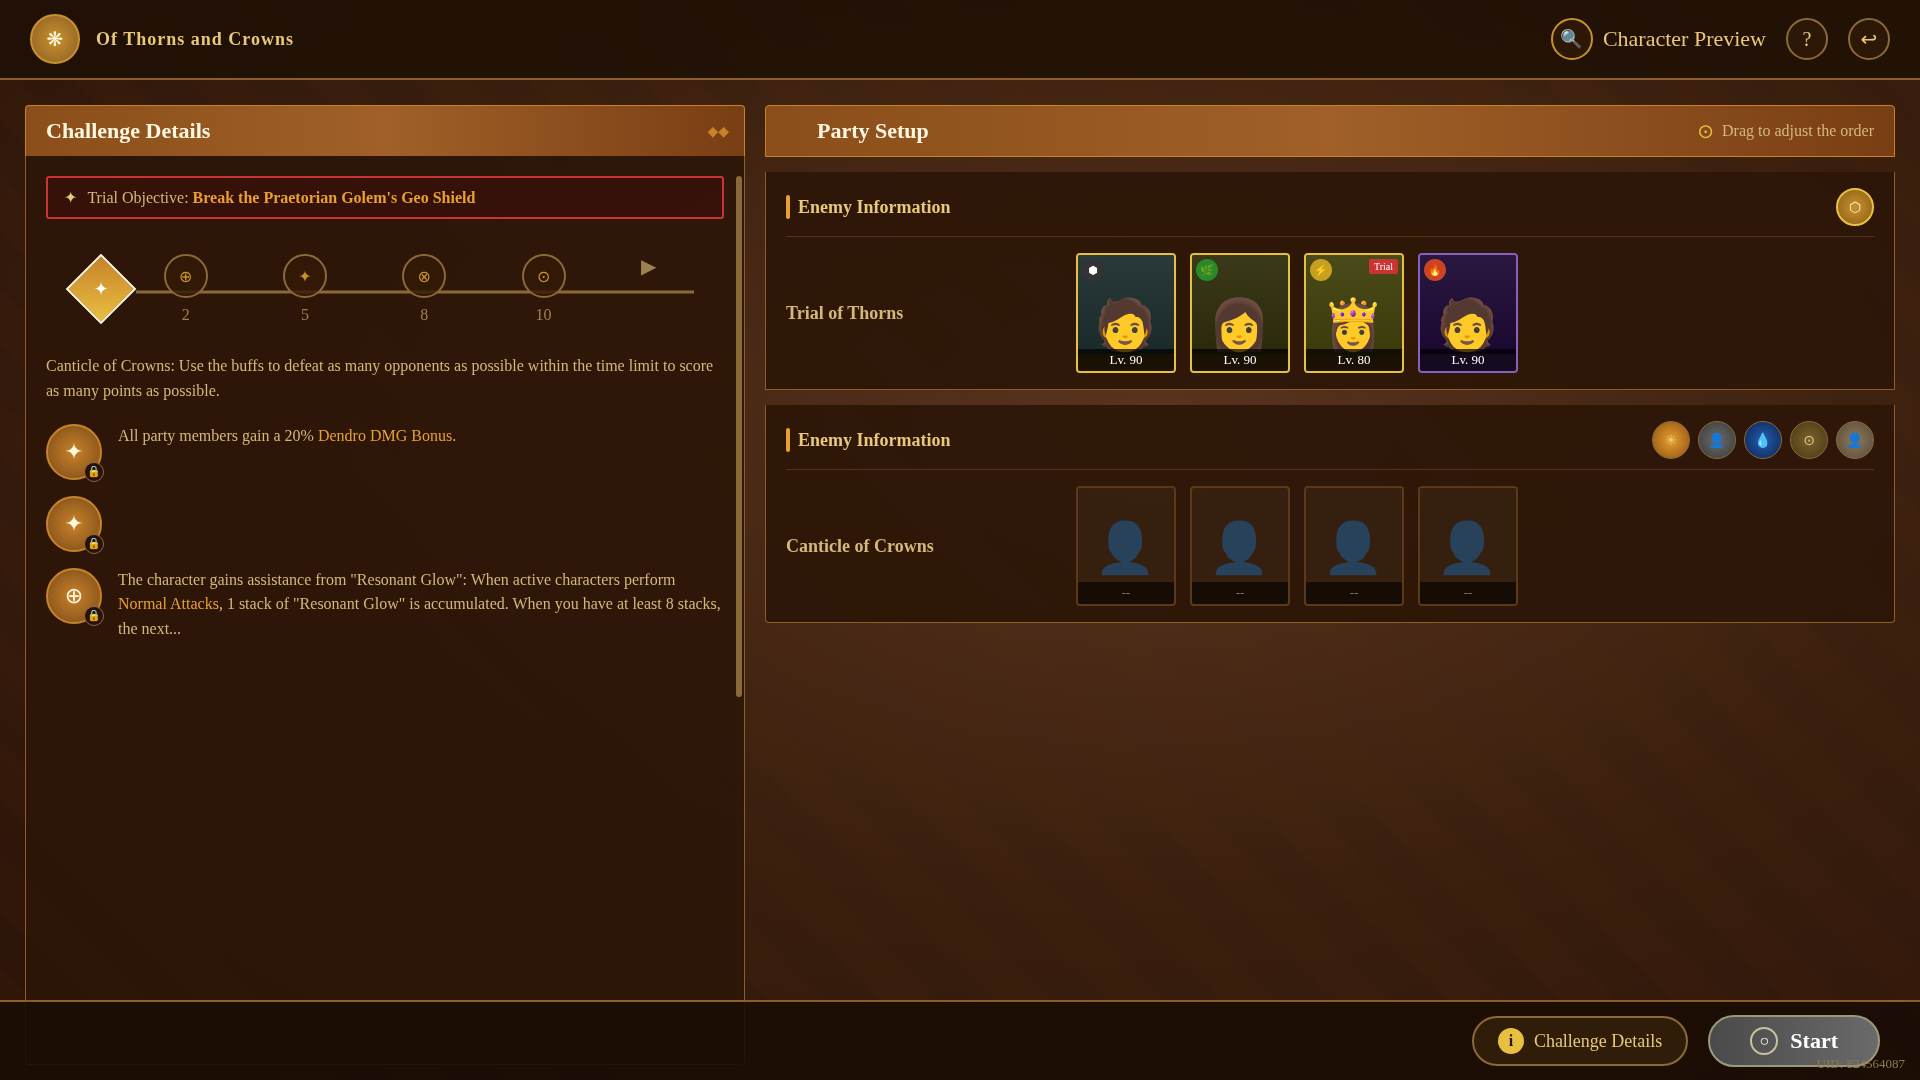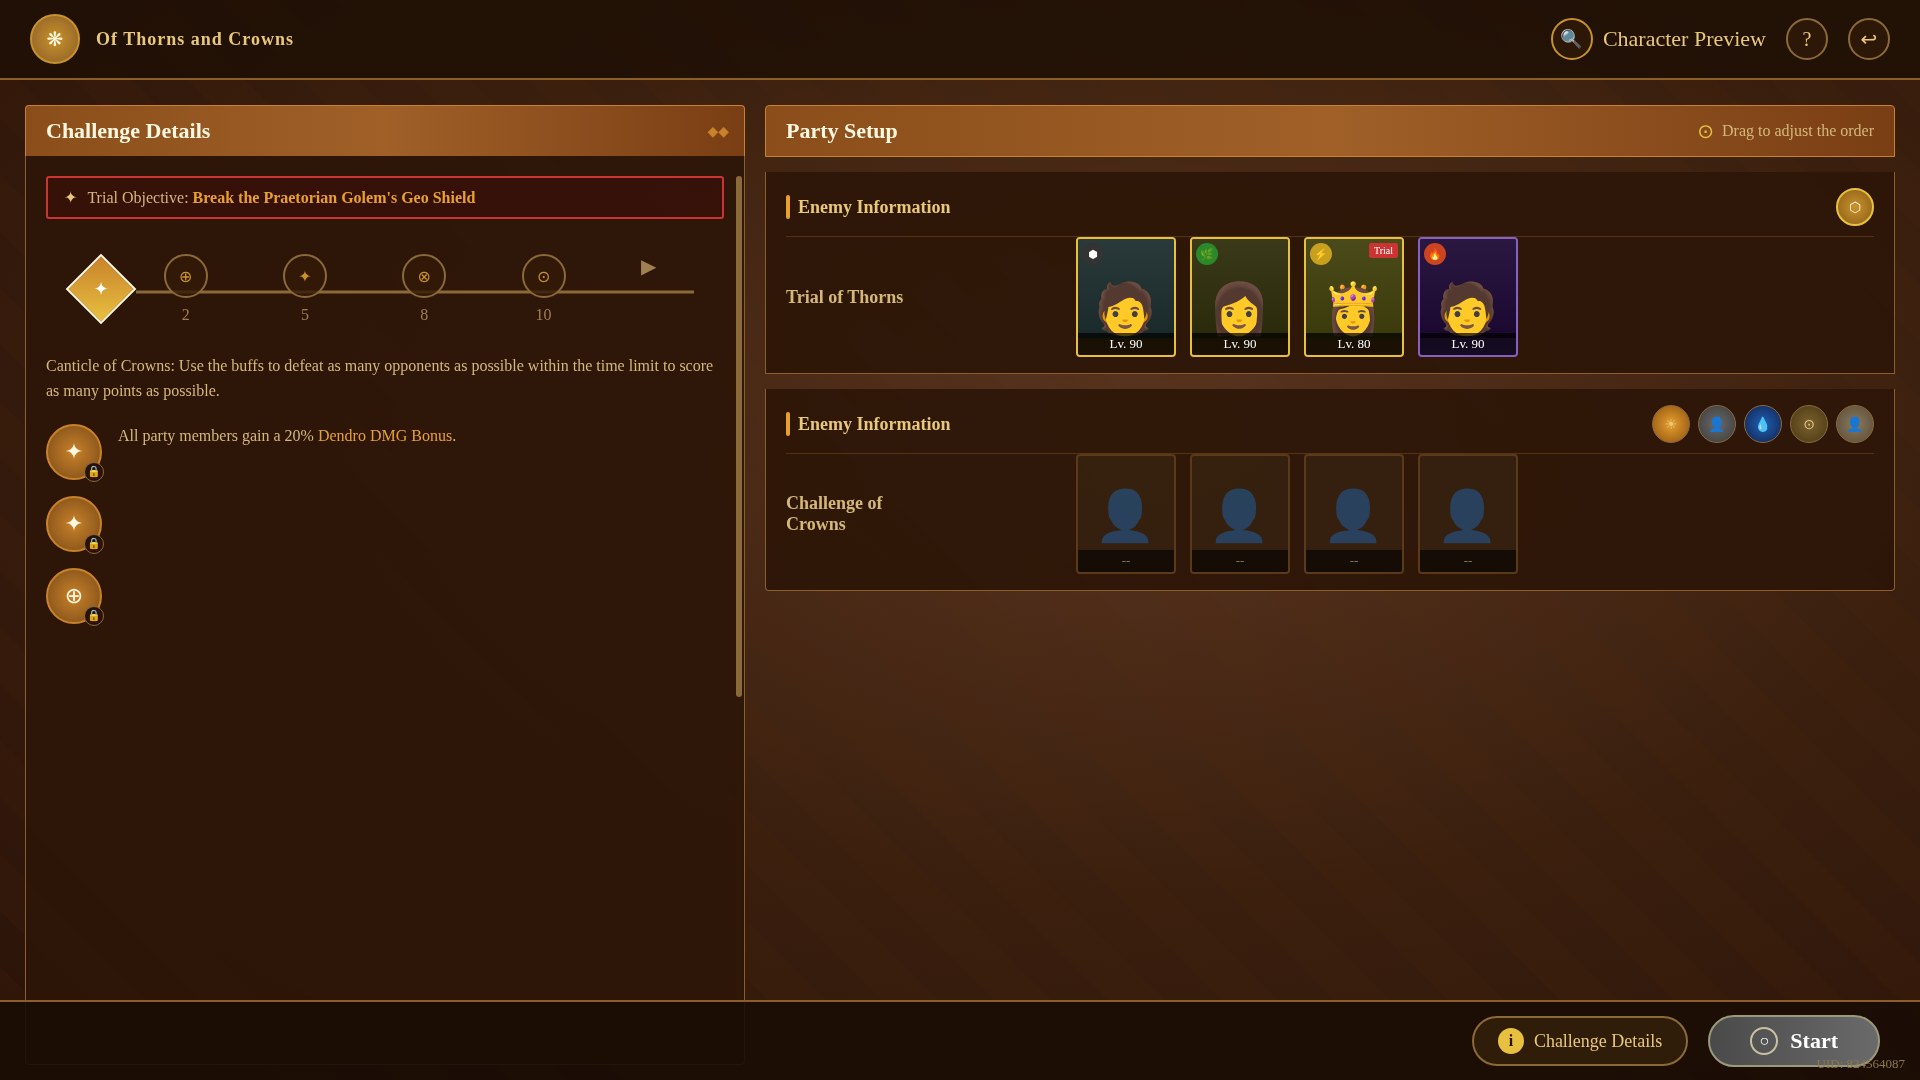--- a/index.html
+++ b/index.html
@@ -324,20 +324,21 @@
       border-radius: 4px 4px 0 0;
       padding: 12px 20px;
       display: flex;
       align-items: center;
       justify-content: space-between;
     }
     .party-header-title {
       color: #fff8e0;
       font-size: 22px;
       font-weight: bold;
+      margin-left: 31px;
     }
     .drag-hint {
       display: flex;
       align-items: center;
       gap: 8px;
       color: #d4b87a;
       font-size: 16px;
     }
     .drag-icon {
       font-size: 20px;
@@ -351,20 +352,21 @@
       border-top: none;
       padding: 16px 20px;
     }
     .enemy-section:last-of-type {
       border-radius: 0 0 4px 4px;
     }
     .enemy-section-header {
       display: flex;
       align-items: center;
       justify-content: space-between;
+      margin-bottom: 16px;
       padding-bottom: 10px;
       border-bottom: 1px solid rgba(139,94,42,0.4);
     }
     .enemy-label-row {
       display: flex;
       align-items: center;
       gap: 8px;
     }
     .enemy-indicator {
       width: 4px; height: 24px;
@@ -631,20 +633,23 @@
             <span class="buff-icon-inner">✦</span>
             <span class="lock-badge">🔒</span>
           </div>
         </div>
 
         <div class="buff-item">
           <div class="buff-icon">
             <span class="buff-icon-inner">⊕</span>
             <span class="lock-badge">🔒</span>
           </div>
+          <span class="buff-text">
+            The character gains assistance from "Resonant Glow": When active characters perform <span class="buff-highlight">Normal Attacks</span>, 1 stack of "Resonant Glow" is accumulated. When you have at least 8 stacks, the next...
+          </span>
         </div>
 
       </div>
 
       <div class="scroll-indicator" style="position:absolute; right:2px; top:20px; bottom:20px;">
         <div class="scroll-thumb"></div>
       </div>
 
     </div>
   </div>
@@ -710,21 +715,21 @@
         <div class="enemy-icons-row">
           <div class="enemy-icon-small" style="background: radial-gradient(circle, #e8a030, #8b5010);">☀</div>
           <div class="enemy-icon-small" style="background: radial-gradient(circle, #6a6a6a, #3a3a3a);">👤</div>
           <div class="enemy-icon-small" style="background: radial-gradient(circle, #2060b0, #102050);">💧</div>
           <div class="enemy-icon-small">⊙</div>
           <div class="enemy-icon-small" style="background: radial-gradient(circle, #8a7a5a, #5a4a3a);">👤</div>
         </div>
       </div>
 
       <div class="trial-section-row">
-        <span class="section-name">Challenge of Crowns</span>
+        <span class="section-name">Canticle of Crowns</span>
         <div class="char-cards-row">
 
           <div class="char-card-empty">
             <div class="empty-silhouette">👤</div>
             <div class="empty-label">--</div>
           </div>
           <div class="char-card-empty">
             <div class="empty-silhouette">👤</div>
             <div class="empty-label">--</div>
           </div>

